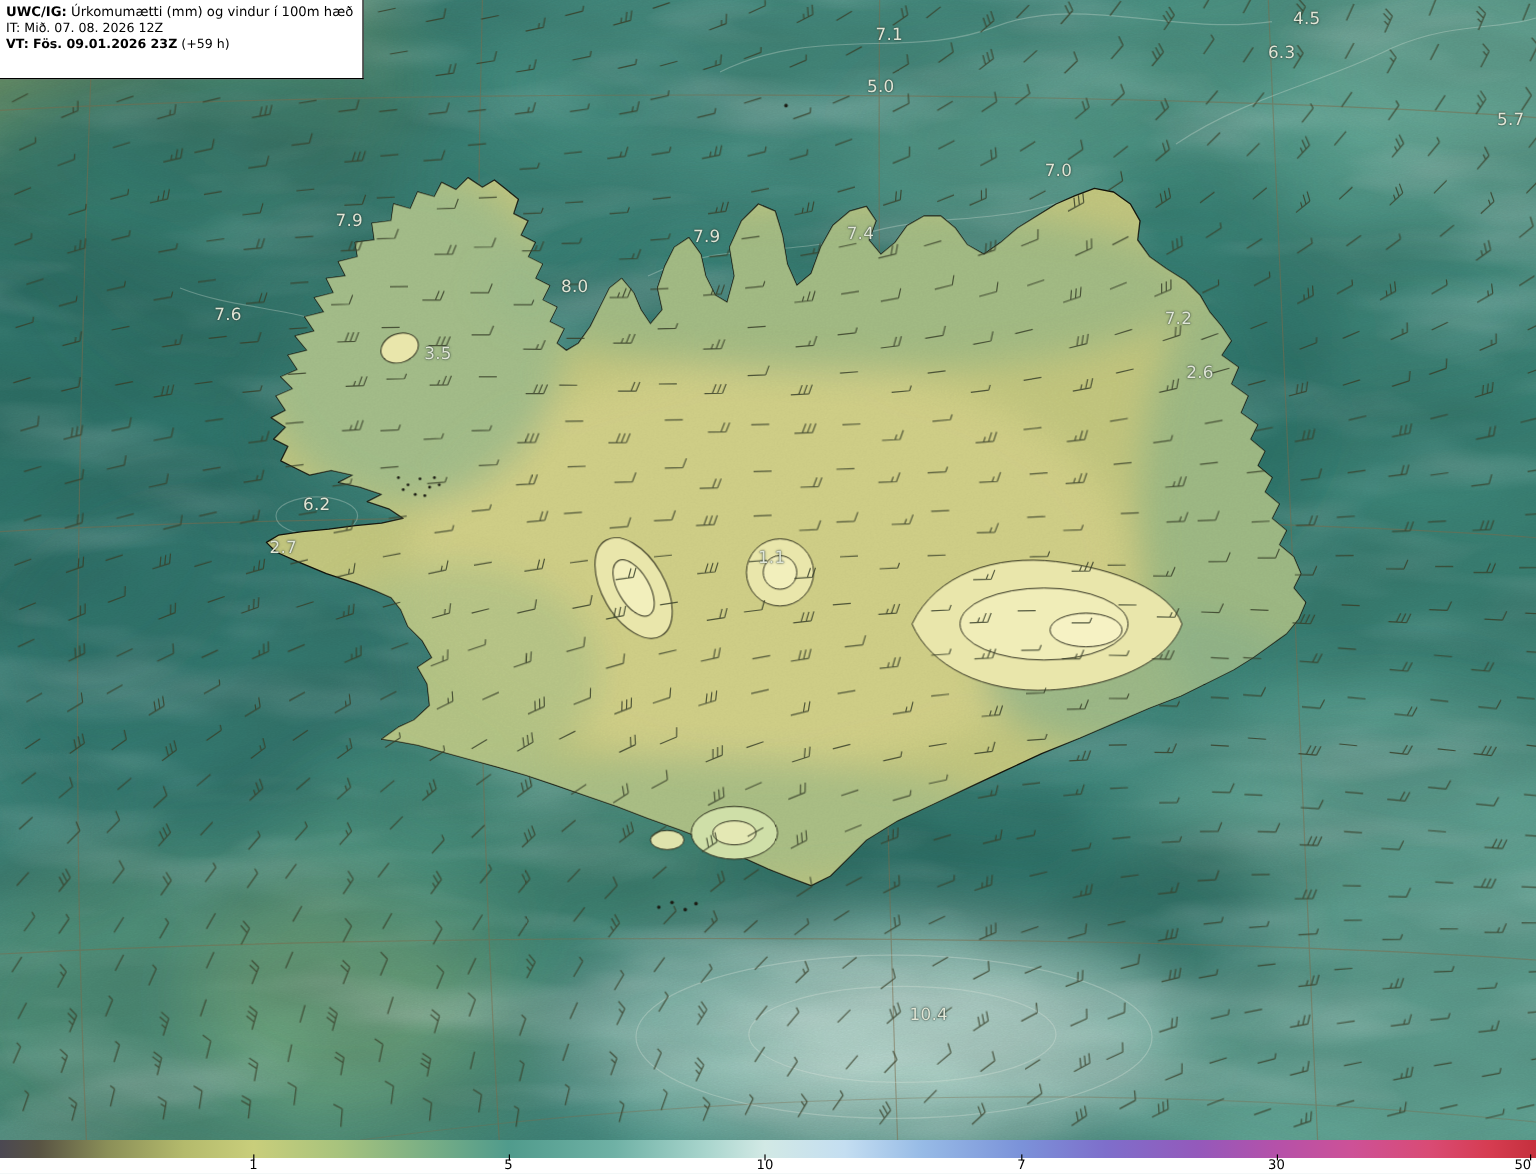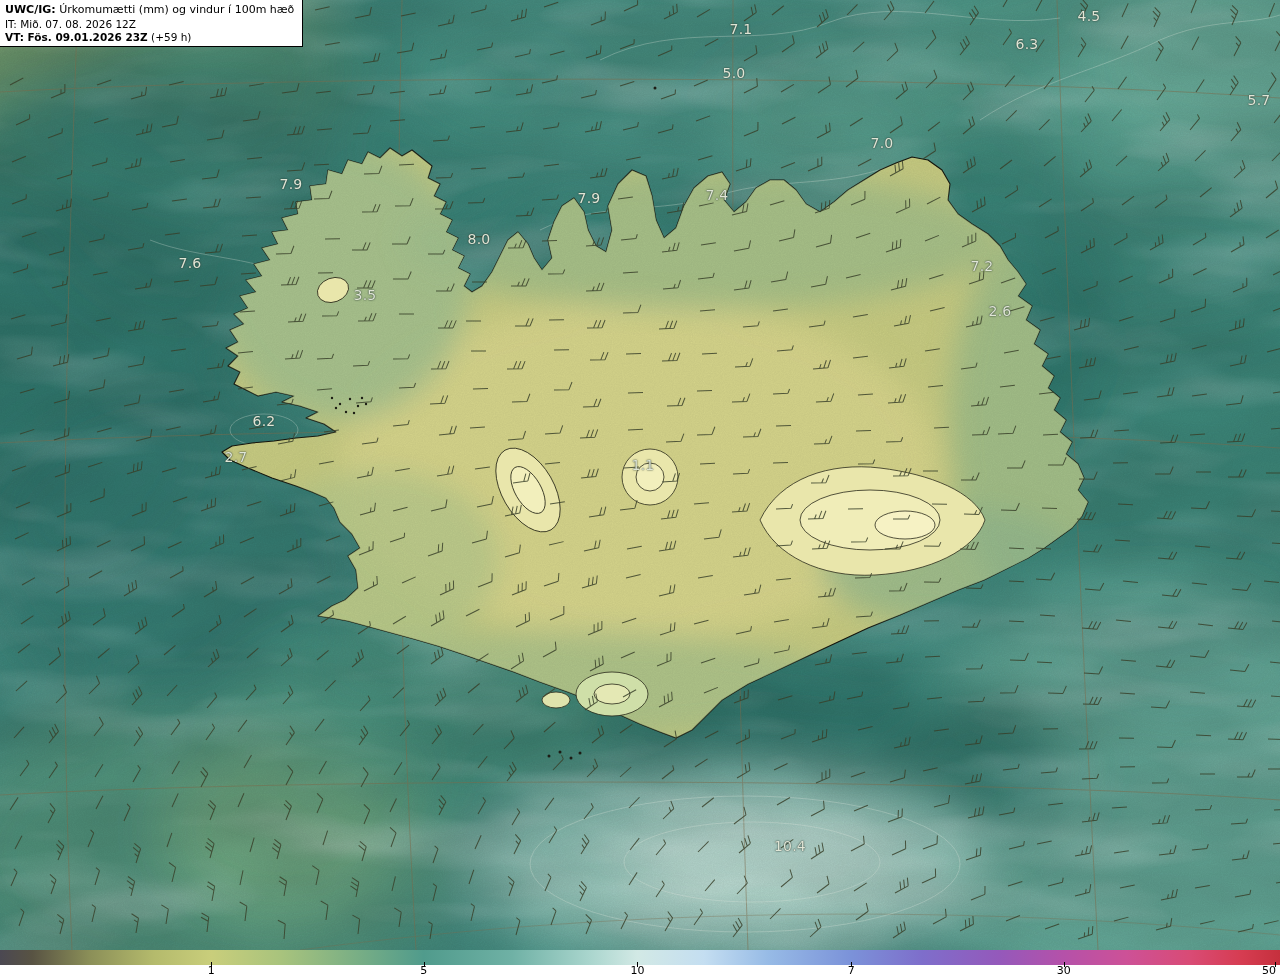--- a/index.html
+++ b/index.html
@@ -4,21 +4,21 @@
 <style>
   *{box-sizing:border-box}
   html,body{margin:0;padding:0;width:1280px;height:978px;overflow:hidden;background:#fff;
     font-family:"DejaVu Sans",sans-serif}
   .map{position:relative;width:1280px;height:950px;overflow:hidden;outline:1px solid #1d1d1d;outline-offset:-1px;background:#459488}
   .map svg{position:absolute;inset:0;display:block}
   #contour-labels{position:absolute;inset:0;pointer-events:none}
   .contour-label{position:absolute;transform:translate(-50%,-50%);font-size:14px;color:#e0e6d6;
     text-shadow:0 0 2px rgba(40,55,48,.85),0 0 1px rgba(40,55,48,.85);letter-spacing:.2px;white-space:nowrap}
   .infobox{position:absolute;top:0;left:0;background:#fff;border:1px solid #000;border-top:none;border-left:none;
-    padding:3px 8px 1px 5px;line-height:1.32;color:#000;z-index:5}
+    padding:3px 8px 20px 5px;line-height:1.32;color:#000;z-index:5}
   .infobox .l1{font-size:11px;white-space:nowrap}
   .infobox .l2,.infobox .l3{font-size:10.5px;white-space:nowrap}
   .colorbar{position:relative;width:1280px;height:28px;background:#fff}
   #cb-grad{height:15px;width:100%}
   #cb-ticks{position:relative;height:13px}
   .cb-tick{position:absolute;top:0}
   .cb-tick i{display:block;width:0;height:5px;border-left:1px solid #000;margin-top:-3px}
   .cb-tick span{display:block;transform:translateX(-50%);font-size:11px;color:#000;margin-top:-3px}
   .cb-tick-end span{transform:translateX(-92%)}
 </style>
@@ -986,36 +986,36 @@
         <path d="M0 0L15 0M15 0L18.2 -7.6M10.8 0L12.6 -4.2" transform="translate(1156 930) rotate(-14.4)"></path>
         <path d="M0 0L15 0" transform="translate(1200 924) rotate(-13.0)"></path>
         <path d="M0 0L15 0M15 0L16.8 -4.2" transform="translate(1238 932) rotate(-13.6)"></path>
         <path d="M0 0L15 0" transform="translate(1264 924) rotate(-13.0)"></path>
       </g>
   </svg>
 
   <div id="contour-labels">
       <div class="contour-label" style="left: 741px; top: 29px;">7.1</div>
       <div class="contour-label" style="left: 1089px; top: 16px;">4.5</div>
-      <div class="contour-label" style="left: 1027px; top: 44px;">6.3</div>
+      <div class="contour-label" style="left: 1068px; top: 44px;">6.3</div>
       <div class="contour-label" style="left: 734px; top: 73px;">5.0</div>
       <div class="contour-label" style="left: 1259px; top: 100px;">5.7</div>
       <div class="contour-label" style="left: 882px; top: 143px;">7.0</div>
       <div class="contour-label" style="left: 291px; top: 184px;">7.9</div>
       <div class="contour-label" style="left: 589px; top: 198px;">7.9</div>
       <div class="contour-label" style="left: 717px; top: 195px;">7.4</div>
       <div class="contour-label" style="left: 479px; top: 239px;">8.0</div>
       <div class="contour-label" style="left: 190px; top: 263px;">7.6</div>
       <div class="contour-label" style="left: 982px; top: 266px;">7.2</div>
       <div class="contour-label" style="left: 365px; top: 295px;">3.5</div>
       <div class="contour-label" style="left: 978px; top: 311px; margin-left: 22px;">2.6</div>
       <div class="contour-label" style="left: 264px; top: 421px; text-align: right;">6.2</div>
       <div class="contour-label" style="left: 236px; top: 457px;">2.7</div>
       <div class="contour-label" style="left: 643px; top: 465px;">1.1</div>
-      <div class="contour-label" style="left: 790px; top: 846px;">10.4</div>
+      <div class="contour-label" style="left: 774px; top: 846px;">10.4</div>
     </div>
 
   <div class="infobox">
     <div class="l1"><b>UWC/IG:</b> <span>Úrkomumætti (mm) og vindur í 100m hæð</span></div>
     <div class="l2">IT: Mið. 07. 08. 2026 12Z</div>
     <div class="l3"><b>VT: Fös. 09.01.2026 23Z</b> <span>(+59 h)</span></div>
   </div>
 </div>
 
 <div class="colorbar">

